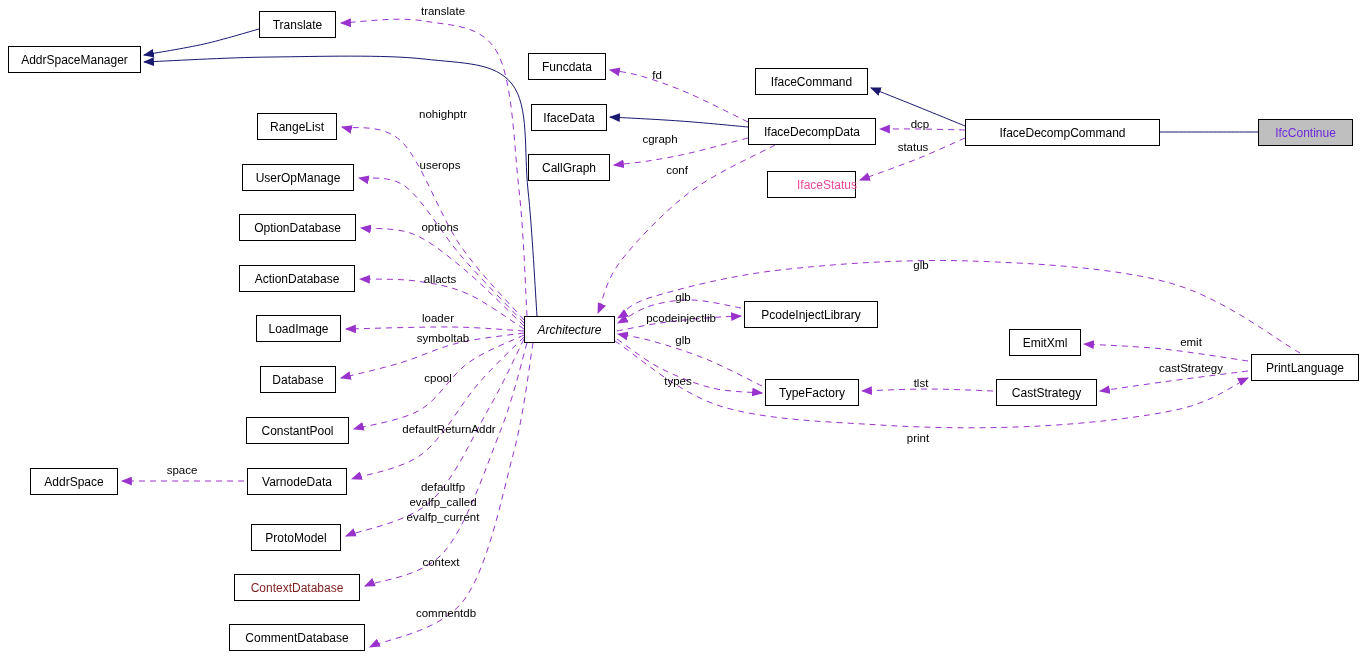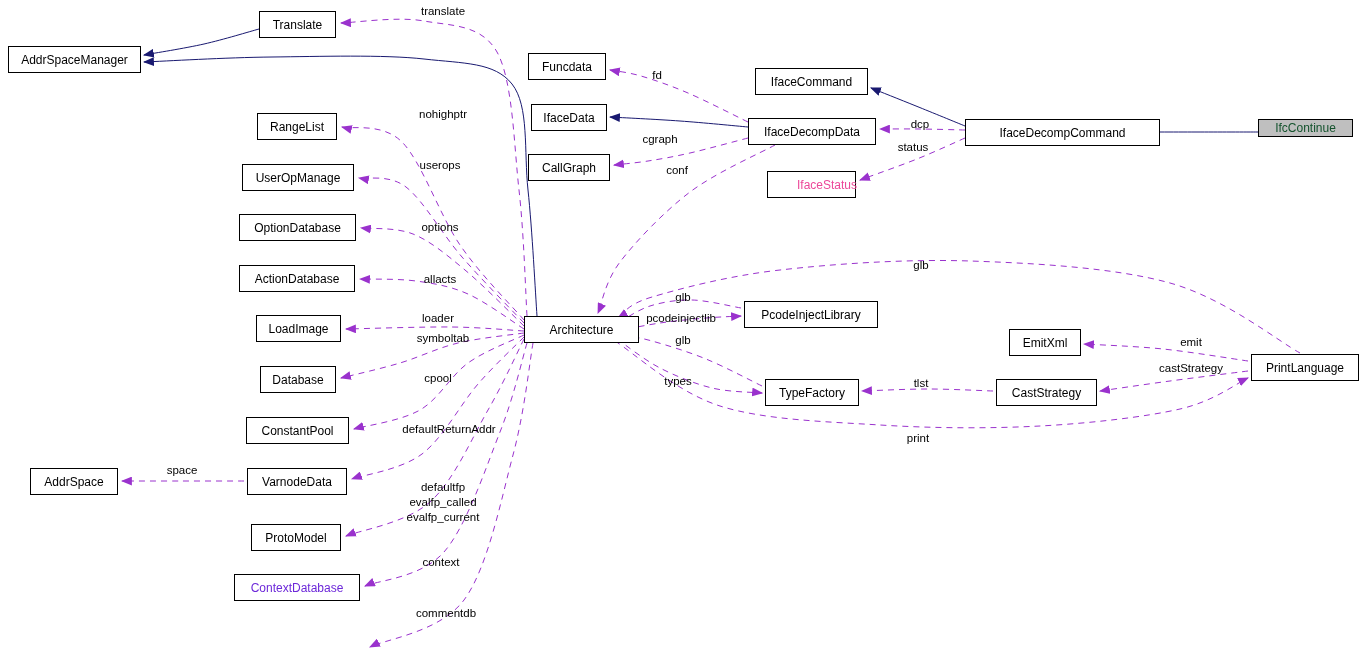--- a/index.html
+++ b/index.html
@@ -66,30 +66,31 @@
       <div class="node" style="left: 257px; top: 113px; width: 80px; height: 27px; background: rgb(255, 255, 255); border-color: rgb(0, 0, 0); color: rgb(0, 0, 0);">RangeList</div>
       <div class="node" style="left: 242px; top: 164px; width: 112px; height: 27px; background: rgb(255, 255, 255); border-color: rgb(0, 0, 0); color: rgb(0, 0, 0);">UserOpManage</div>
       <div class="node" style="left: 239px; top: 214px; width: 117px; height: 27px; background: rgb(255, 255, 255); border-color: rgb(0, 0, 0); color: rgb(0, 0, 0);">OptionDatabase</div>
       <div class="node" style="left: 239px; top: 265px; width: 116px; height: 27px; background: rgb(255, 255, 255); border-color: rgb(0, 0, 0); color: rgb(0, 0, 0);">ActionDatabase</div>
       <div class="node" style="left: 256px; top: 315px; width: 85px; height: 27px; background: rgb(255, 255, 255); border-color: rgb(0, 0, 0); color: rgb(0, 0, 0);">LoadImage</div>
       <div class="node" style="left: 260px; top: 366px; width: 76px; height: 27px; background: rgb(255, 255, 255); border-color: rgb(0, 0, 0); color: rgb(0, 0, 0);">Database</div>
       <div class="node" style="left: 246px; top: 417px; width: 103px; height: 27px; background: rgb(255, 255, 255); border-color: rgb(0, 0, 0); color: rgb(0, 0, 0);">ConstantPool</div>
       <div class="node" style="left: 30px; top: 468px; width: 88px; height: 27px; background: rgb(255, 255, 255); border-color: rgb(0, 0, 0); color: rgb(0, 0, 0);">AddrSpace</div>
       <div class="node" style="left: 247px; top: 468px; width: 100px; height: 27px; background: rgb(255, 255, 255); border-color: rgb(0, 0, 0); color: rgb(0, 0, 0);">VarnodeData</div>
       <div class="node" style="left: 251px; top: 524px; width: 90px; height: 27px; background: rgb(255, 255, 255); border-color: rgb(0, 0, 0); color: rgb(0, 0, 0);">ProtoModel</div>
-      <div class="node" style="left: 234px; top: 574px; width: 126px; height: 27px; background: rgb(255, 255, 255); border-color: rgb(0, 0, 0); color: #6d28d9;">ContextDatabase</div>
+      <div class="node" style="left: 234px; top: 574px; width: 126px; height: 27px; background: rgb(255, 255, 255); border-color: rgb(0, 0, 0); color: #7f1d1d;">ContextDatabase</div>
+      <div class="node" style="left: 229px; top: 624px; width: 136px; height: 27px; background: rgb(255, 255, 255); border-color: rgb(0, 0, 0); color: rgb(0, 0, 0);">CommentDatabase</div>
       <div class="node" style="left: 528px; top: 53px; width: 78px; height: 27px; background: rgb(255, 255, 255); border-color: rgb(0, 0, 0); color: rgb(0, 0, 0);">Funcdata</div>
       <div class="node" style="left: 531px; top: 104px; width: 76px; height: 27px; background: rgb(255, 255, 255); border-color: rgb(0, 0, 0); color: rgb(0, 0, 0);">IfaceData</div>
       <div class="node" style="left: 528px; top: 154px; width: 82px; height: 27px; background: rgb(255, 255, 255); border-color: rgb(0, 0, 0); color: rgb(0, 0, 0);">CallGraph</div>
       <div class="node" style="left: 755px; top: 68px; width: 113px; height: 27px; background: rgb(255, 255, 255); border-color: rgb(0, 0, 0); color: rgb(0, 0, 0);">IfaceCommand</div>
       <div class="node" style="left: 748px; top: 118px; width: 128px; height: 27px; background: rgb(255, 255, 255); border-color: rgb(0, 0, 0); color: rgb(0, 0, 0);">IfaceDecompData</div>
       <div class="node" style="left: 767px; top: 171px; width: 89px; height: 27px; background: rgb(255, 255, 255); border-color: rgb(0, 0, 0); color: #ec4899; padding-left: 31px;">IfaceStatus</div>
       <div class="node" style="left: 965px; top: 119px; width: 195px; height: 27px; background: rgb(255, 255, 255); border-color: rgb(0, 0, 0); color: rgb(0, 0, 0);">IfaceDecompCommand</div>
-      <div class="node highlight" style="left: 1258px; top: 119px; width: 95px; height: 18px; background: rgb(191, 191, 191); border-color: rgb(0, 0, 0); color: #14532d;">IfcContinue</div>
-      <div class="node" style="left: 524px; top: 316px; width: 115px; height: 27px; background: rgb(255, 255, 255); border-color: rgb(0, 0, 0); color: rgb(0, 0, 0);">Architecture</div>
+      <div class="node highlight" style="left: 1258px; top: 119px; width: 95px; height: 27px; background: rgb(191, 191, 191); border-color: rgb(0, 0, 0); color: #6d28d9;">IfcContinue</div>
+      <div class="node" style="left: 524px; top: 316px; width: 91px; height: 27px; background: rgb(255, 255, 255); border-color: rgb(0, 0, 0); color: rgb(0, 0, 0); font-style: italic;">Architecture</div>
       <div class="node" style="left: 744px; top: 301px; width: 134px; height: 27px; background: rgb(255, 255, 255); border-color: rgb(0, 0, 0); color: rgb(0, 0, 0);">PcodeInjectLibrary</div>
       <div class="node" style="left: 1009px; top: 329px; width: 72px; height: 27px; background: rgb(255, 255, 255); border-color: rgb(0, 0, 0); color: rgb(0, 0, 0);">EmitXml</div>
       <div class="node" style="left: 765px; top: 379px; width: 94px; height: 27px; background: rgb(255, 255, 255); border-color: rgb(0, 0, 0); color: rgb(0, 0, 0);">TypeFactory</div>
       <div class="node" style="left: 996px; top: 379px; width: 101px; height: 27px; background: rgb(255, 255, 255); border-color: rgb(0, 0, 0); color: rgb(0, 0, 0);">CastStrategy</div>
       <div class="node" style="left: 1251px; top: 354px; width: 108px; height: 27px; background: rgb(255, 255, 255); border-color: rgb(0, 0, 0); color: rgb(0, 0, 0);">PrintLanguage</div>
     </div>
   <div class="layer">
       <div class="edge-label" style="left: 443px; top: 12px; color: rgb(0, 0, 0);">translate</div>
       <div class="edge-label" style="left: 443px; top: 115px; color: rgb(0, 0, 0);">nohighptr</div>
       <div class="edge-label" style="left: 440px; top: 166px; color: rgb(0, 0, 0);">userops</div>

